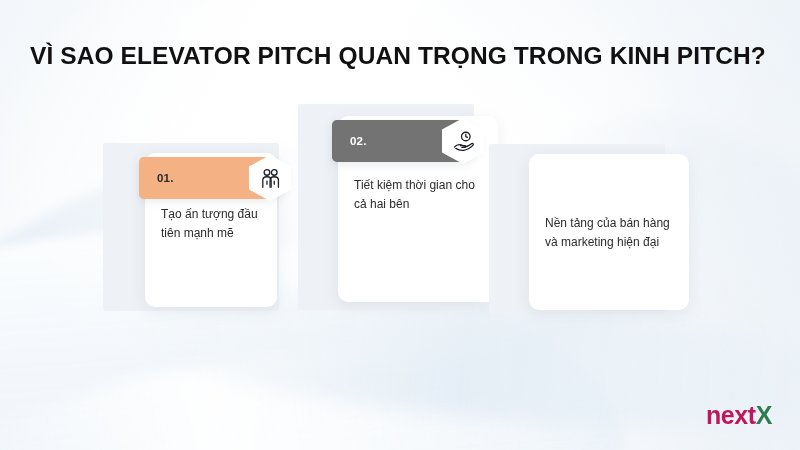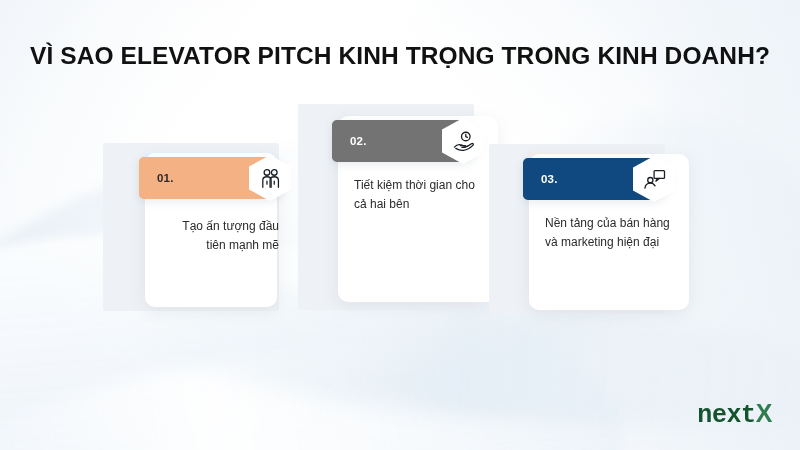--- a/index.html
+++ b/index.html
@@ -168,38 +168,38 @@
 
   
   .logo {
     position: absolute;
     right: 28px;
     bottom: 20px;
     font-size: 25px;
     font-weight: bold;
     letter-spacing: -0.4px;
   }
-  .logo .logo-next { color: #14532d; font-family: Liberation Mono, monospace; }
+  .logo .logo-next { color: #be185d; }
   .logo .logo-x { color: #2f7d4f; }
 </style>
 </head>
 <body>
 
 <div id="slide">
 
   <div class="bg-base"></div>
   <div class="bg-swirl-a"></div>
   <div class="bg-swirl-b"></div>
   <div class="bg-swirl-c"></div>
   <div class="bg-swirl-d"></div>
   <div class="bg-streak-1"></div>
   <div class="bg-streak-2"></div>
   <div class="bg-veil"></div>
 
-  <div class="title">VÌ SAO ELEVATOR PITCH KINH TRỌNG TRONG KINH DOANH?</div>
+  <div class="title">VÌ SAO ELEVATOR PITCH QUAN TRỌNG TRONG KINH PITCH?</div>
 
   <div class="card-wrap" style="left:298px; top:104px; width:200px; height:206px;">
     <div class="backdrop" style="width:176px; height:206px;"></div>
     <div class="card" style="left:40px; top:12px; width:160px; height:186px;">
       <div class="card-head" style="left:-6px; top:4px; width:148px; height:42px; background:#737373;">
         <span class="card-num" style="color:#ffffff;">02.</span>
         <span class="hex-badge" style="right:-4px;">
           <svg width="25" height="25" viewBox="0 0 24 24" fill="none" stroke="#1b1f24" stroke-width="1.25" stroke-linecap="round" stroke-linejoin="round">
             <circle cx="14.2" cy="7.2" r="4.1"></circle>
             <path d="M14.2 5.3 L14.2 7.3 L15.7 8.1"></path>
@@ -209,51 +209,40 @@
           </svg>
         </span>
       </div>
       <div class="card-body" style="left:16px; top:60px; width:128px;">Tiết kiệm thời gian cho cả hai bên</div>
     </div>
   </div>
 
   <div class="card-wrap" style="left:489px; top:144px; width:200px; height:170px;">
     <div class="backdrop" style="width:176px; height:170px;"></div>
     <div class="card" style="left:40px; top:10px; width:160px; height:156px;">
-      <div class="card-head" style="left:-6px; top:4px; width:148px; height:42px; background:#10497f;">
-        <span class="card-num" style="color:#ffffff;">03.</span>
-        <span class="hex-badge" style="right:-4px;">
-          <svg width="25" height="25" viewBox="0 0 24 24" fill="none" stroke="#1b1f24" stroke-width="1.25" stroke-linecap="round" stroke-linejoin="round">
-            <rect x="11.6" y="3.4" width="10.0" height="7.6" rx="0.9"></rect>
-            <path d="M14.6 11.0 L13.3 13.6 L16.6 11.0"></path>
-            <circle cx="8.0" cy="12.6" r="2.5"></circle>
-            <path d="M2.8 20.2 C3.3 17.0 5.4 15.4 8.0 15.4 C10.0 15.4 11.6 16.4 12.5 18.1"></path>
-          </svg>
-        </span>
-      </div>
       <div class="card-body" style="left:16px; top:60px; width:128px;">Nền tảng của bán hàng và marketing hiện đại</div>
     </div>
   </div>
 
   <div class="card-wrap" style="left:103px; top:143px; width:200px; height:168px;">
     <div class="backdrop" style="width:176px; height:168px;"></div>
     <div class="card" style="left:42px; top:10px; width:132px; height:154px;">
       <div class="card-head" style="left:-6px; top:4px; width:148px; height:42px; background:#f4b183;">
         <span class="card-num" style="color:#2b2b2b;">01.</span>
         <span class="hex-badge" style="right:-4px;">
           <svg width="25" height="25" viewBox="0 0 24 24" fill="none" stroke="#1b1f24" stroke-width="1.25" stroke-linecap="round" stroke-linejoin="round">
             <circle cx="8.6" cy="6.2" r="2.7"></circle>
             <circle cx="15.6" cy="6.2" r="2.7"></circle>
             <path d="M4.6 20.4 L4.6 13.6 C4.6 11.6 6.2 10.3 8.6 10.3 C11.0 10.3 12.6 11.6 12.6 13.6 L12.6 20.4"></path>
             <path d="M11.6 20.4 L11.6 13.6 C11.6 11.6 13.2 10.3 15.6 10.3 C18.0 10.3 19.6 11.6 19.6 13.6 L19.6 20.4"></path>
             <path d="M8.6 14.6 L8.6 17.4 M15.6 14.6 L15.6 17.4"></path>
           </svg>
         </span>
       </div>
-      <div class="card-body" style="left:16px; top:64px; width:118px;text-align:right;">Tạo ấn tượng đầu tiên mạnh mẽ</div>
+      <div class="card-body" style="left:16px; top:52px; width:118px;">Tạo ấn tượng đầu tiên mạnh mẽ</div>
     </div>
   </div>
 
   <div class="logo">
     <span class="logo-next">next</span><span class="logo-x">X</span>
   </div>
 
 </div>
 
 </body></html>

